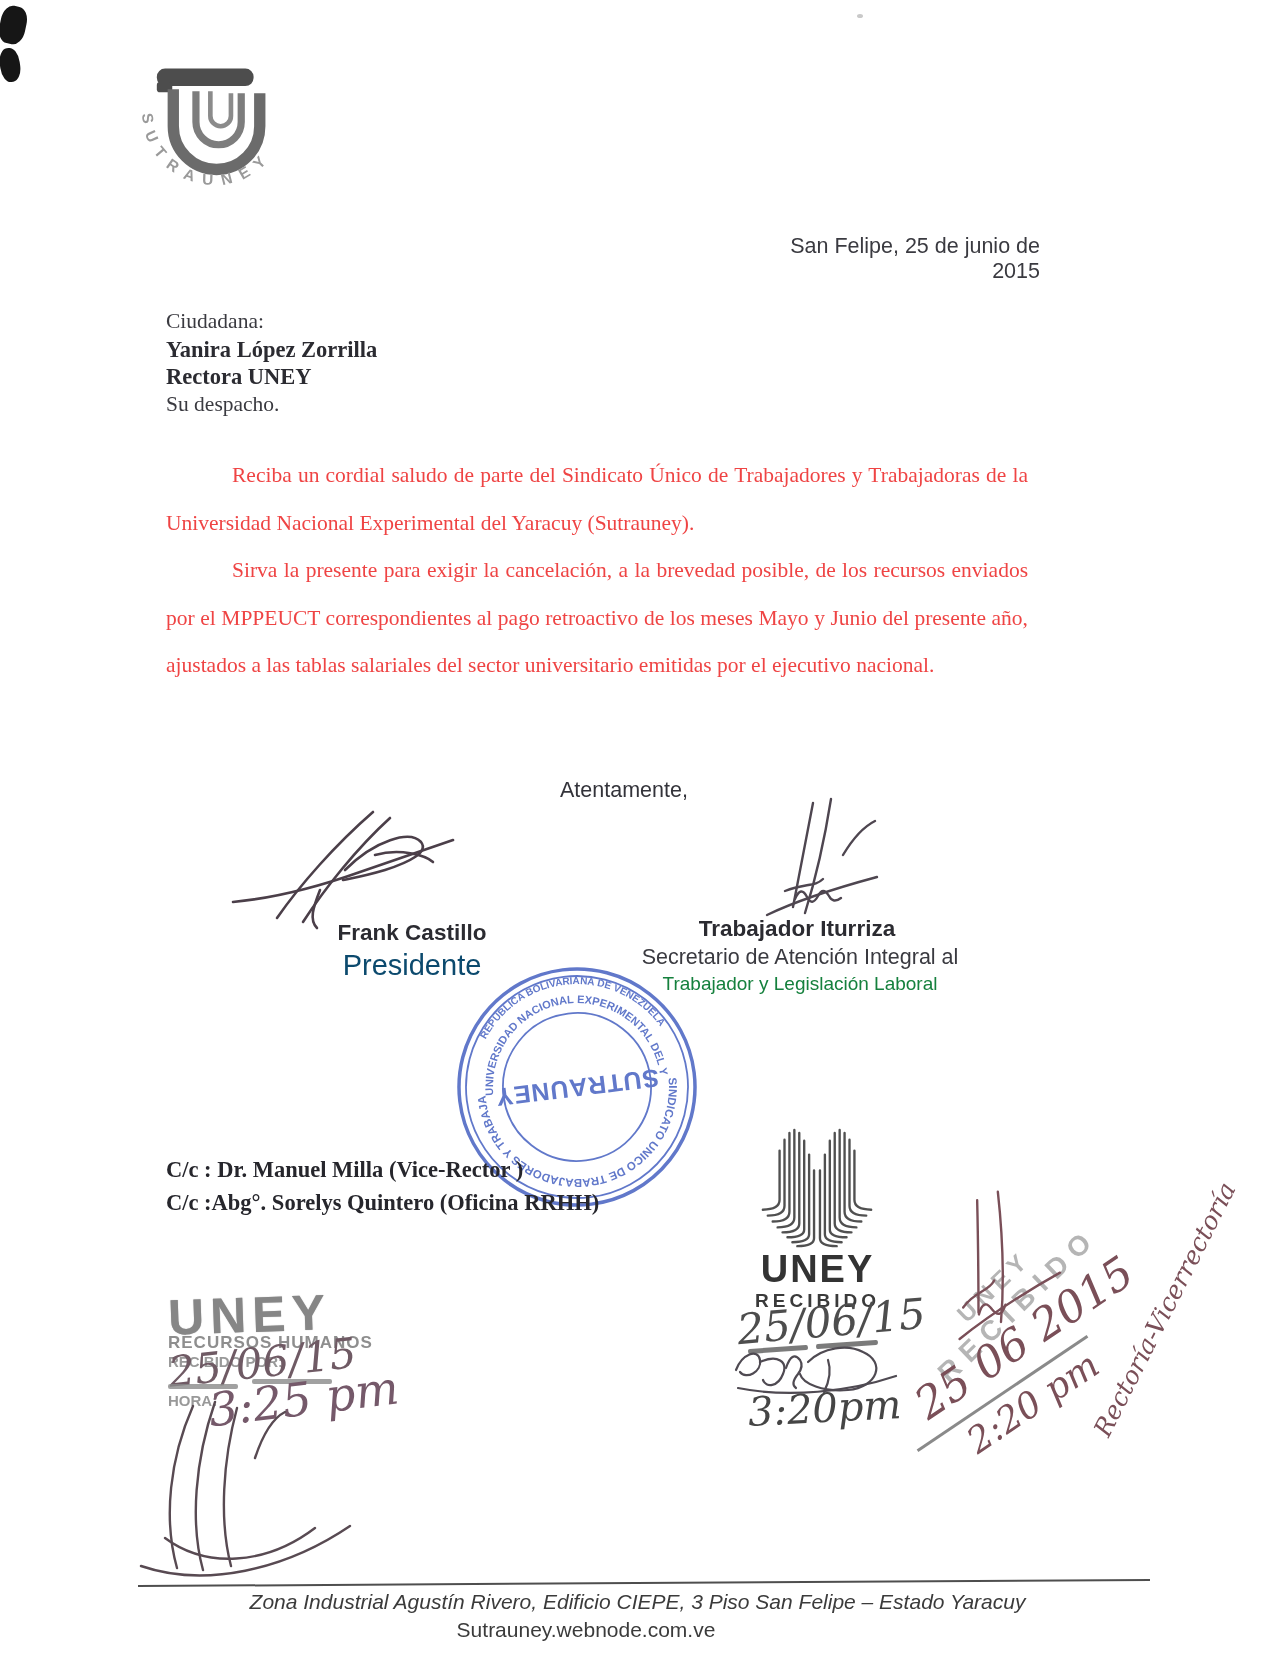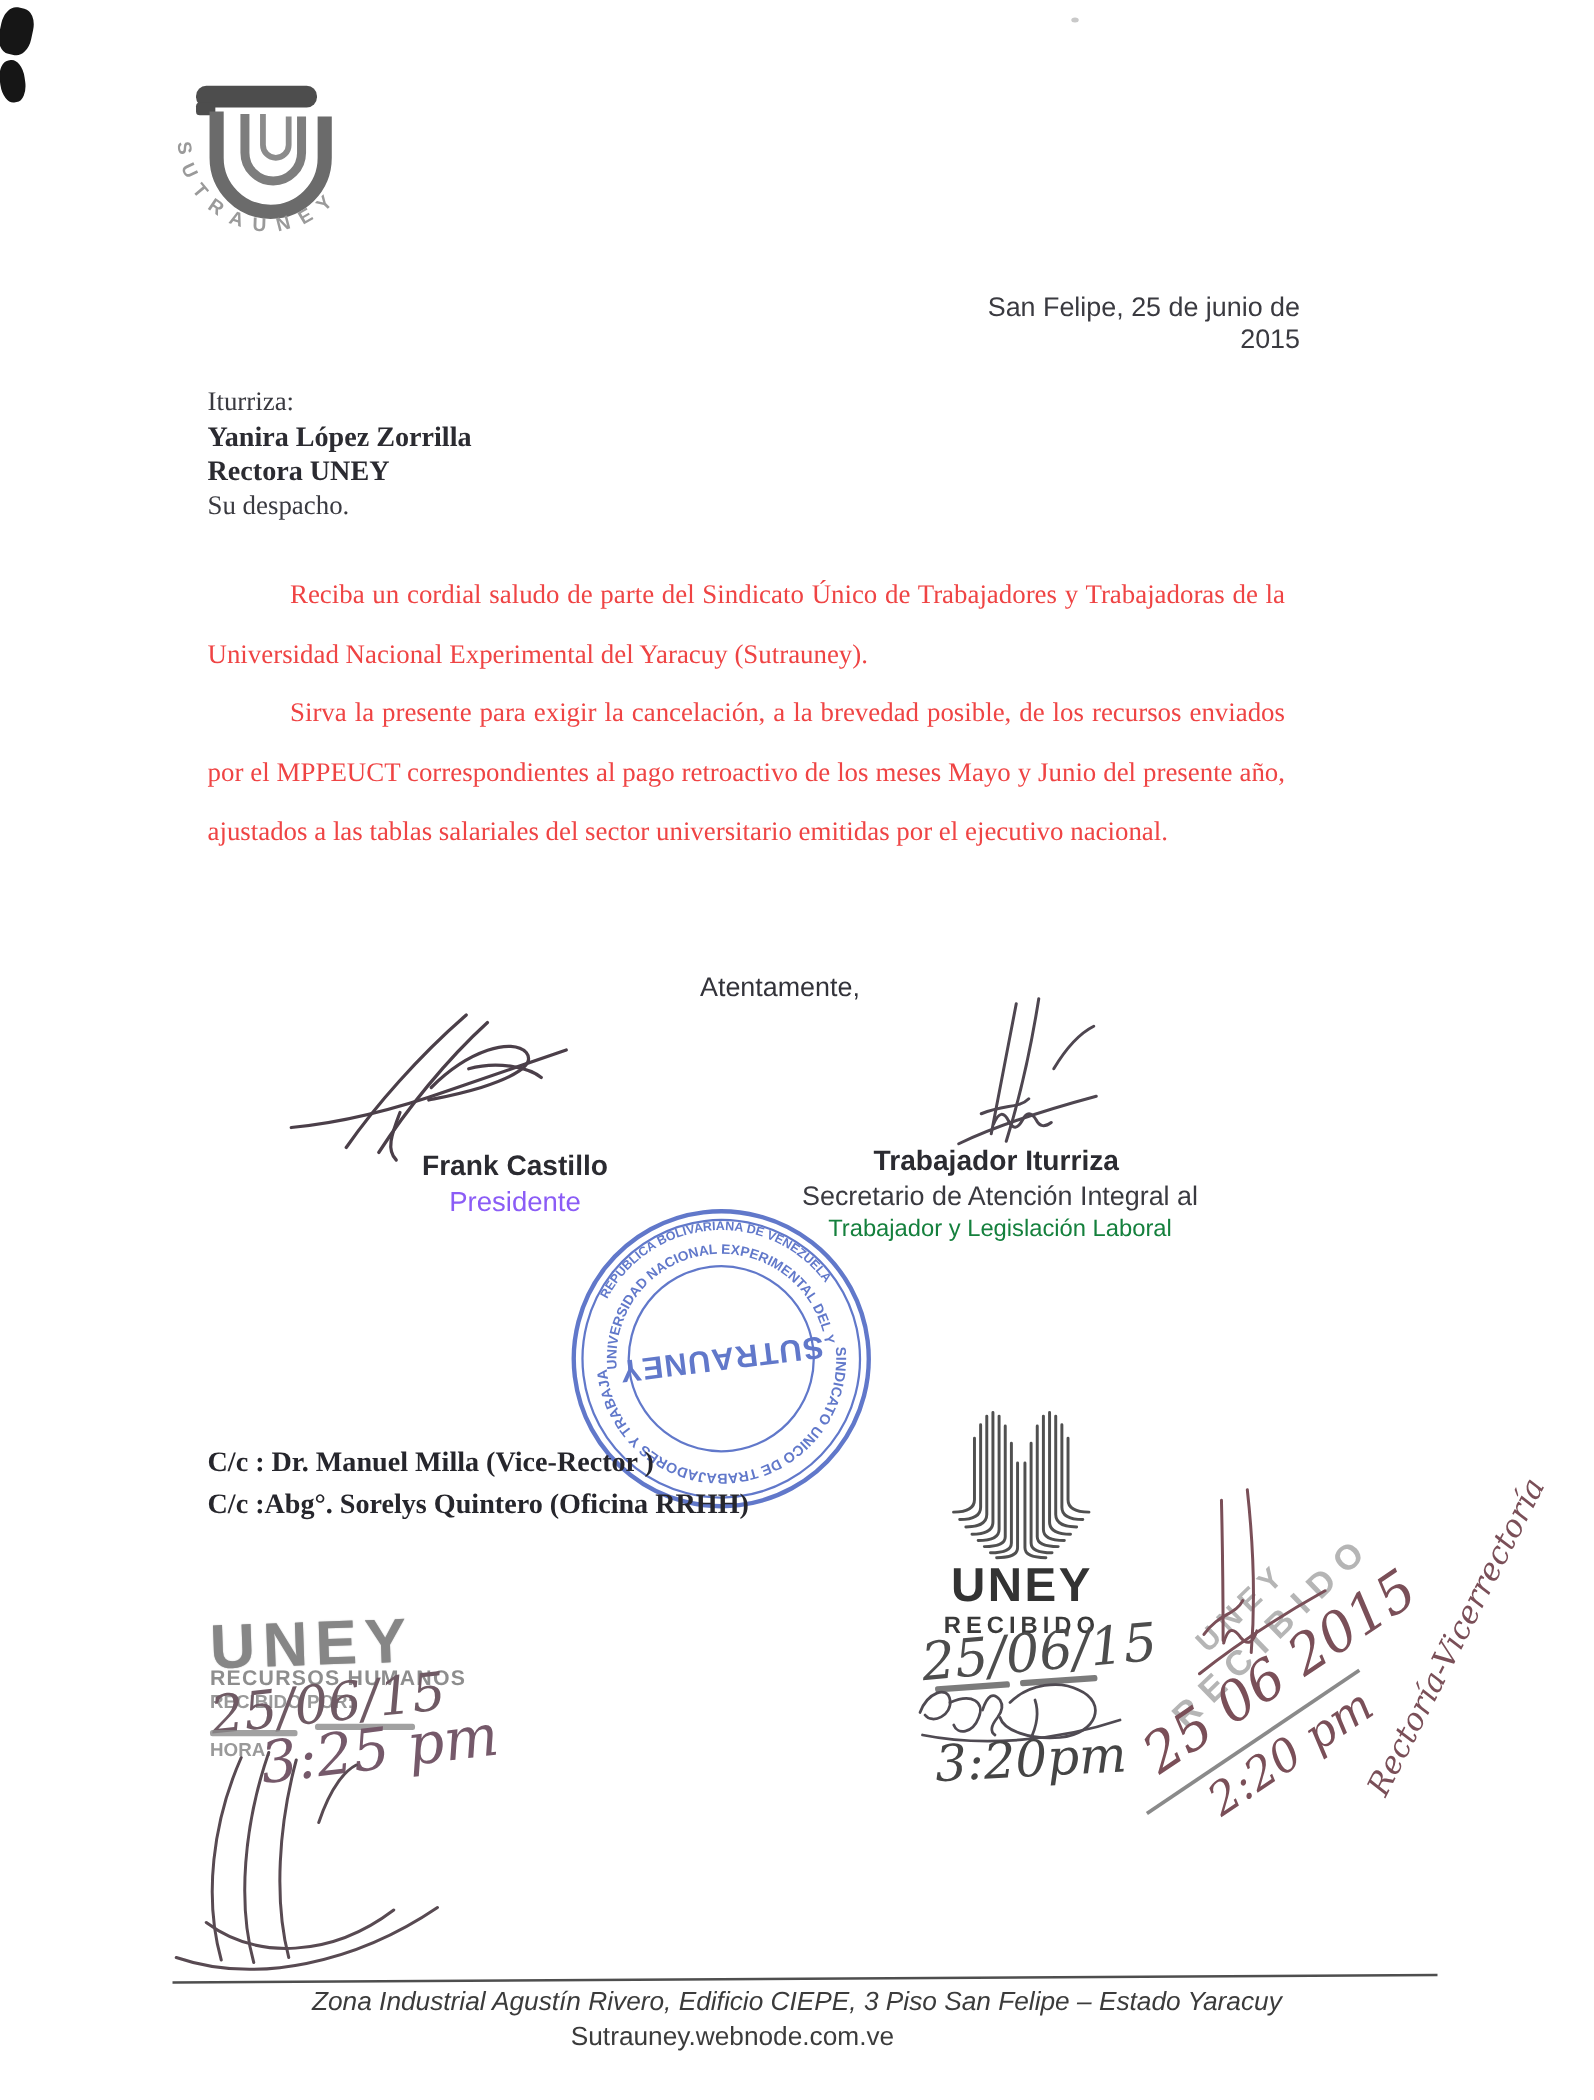--- a/index.html
+++ b/index.html
@@ -50,21 +50,21 @@
     </defs>
     <text font-family="Liberation Sans, sans-serif" font-size="15" font-weight="bold" fill="#9a9a9a" letter-spacing="9">
       <textPath href="#logoArc" startOffset="4">SUTRAUNEY</textPath>
     </text>
   </svg>
 </div>
 
 <div class="abs serif right" style="left:750px;top:234px;width:290px;font-size:21.5px;color:#3a3a40;">San Felipe, 25 de junio de 2015</div>
 
 <div class="abs recipient">
-  <div>Iturriza:</div>
+  <div>Ciudadana:</div>
   <div class="b">Yanira López Zorrilla</div>
   <div class="b">Rectora UNEY</div>
   <div>Su despacho.</div>
 </div>
 
 <div class="abs body-text">
   <p>Reciba un cordial saludo de parte del Sindicato Único de Trabajadores y Trabajadoras de la Universidad Nacional Experimental del Yaracuy (Sutrauney).</p>
   <p>Sirva la presente para exigir la cancelación, a la brevedad posible, de los recursos enviados por el MPPEUCT correspondientes al pago retroactivo de los meses Mayo y Junio del presente año, ajustados a las tablas salariales del sector universitario emitidas por el ejecutivo nacional.</p>
 </div>
 
@@ -76,21 +76,21 @@
       <path d="M8,102 C50,98 90,88 135,72 C175,58 205,48 228,40"></path>
       <path d="M52,118 C75,85 110,45 148,12"></path>
       <path d="M78,122 C100,88 132,48 165,18"></path>
       <path d="M120,70 C150,40 185,30 196,42 C204,52 185,62 160,70 C140,76 128,78 118,80"></path>
       <path d="M150,55 C175,48 200,55 208,62"></path>
       <path d="M95,90 C88,108 84,120 92,128"></path>
     </g>
   </svg>
 </div>
 <div class="abs serif b center" style="left:262px;top:920px;width:300px;font-size:22.5px;color:#2b2b31;">Frank Castillo</div>
-<div class="abs serif center" style="left:262px;top:949px;width:300px;font-size:22px;color:#8b5cf6;">Presidente</div>
+<div class="abs serif center" style="left:262px;top:949px;width:300px;font-size:29px;color:#0c4a6e;">Presidente</div>
 
 <div class="abs" style="left:755px;top:795px;">
   <svg width="130" height="130" viewBox="0 0 130 130">
     <g stroke="#4e4650" stroke-width="2.4" fill="none" stroke-linecap="round">
       <path d="M58,8 C52,40 44,80 38,112"></path>
       <path d="M76,4 C70,42 60,86 50,118"></path>
       <path d="M30,96 C50,88 60,92 68,84"></path>
       <path d="M40,104 q6,-14 12,-2 q5,10 11,-1 q5,-10 11,0 q4,8 12,2"></path>
       <path d="M12,120 C45,104 85,92 122,82"></path>
       <path d="M88,60 C100,40 112,30 120,26"></path>

